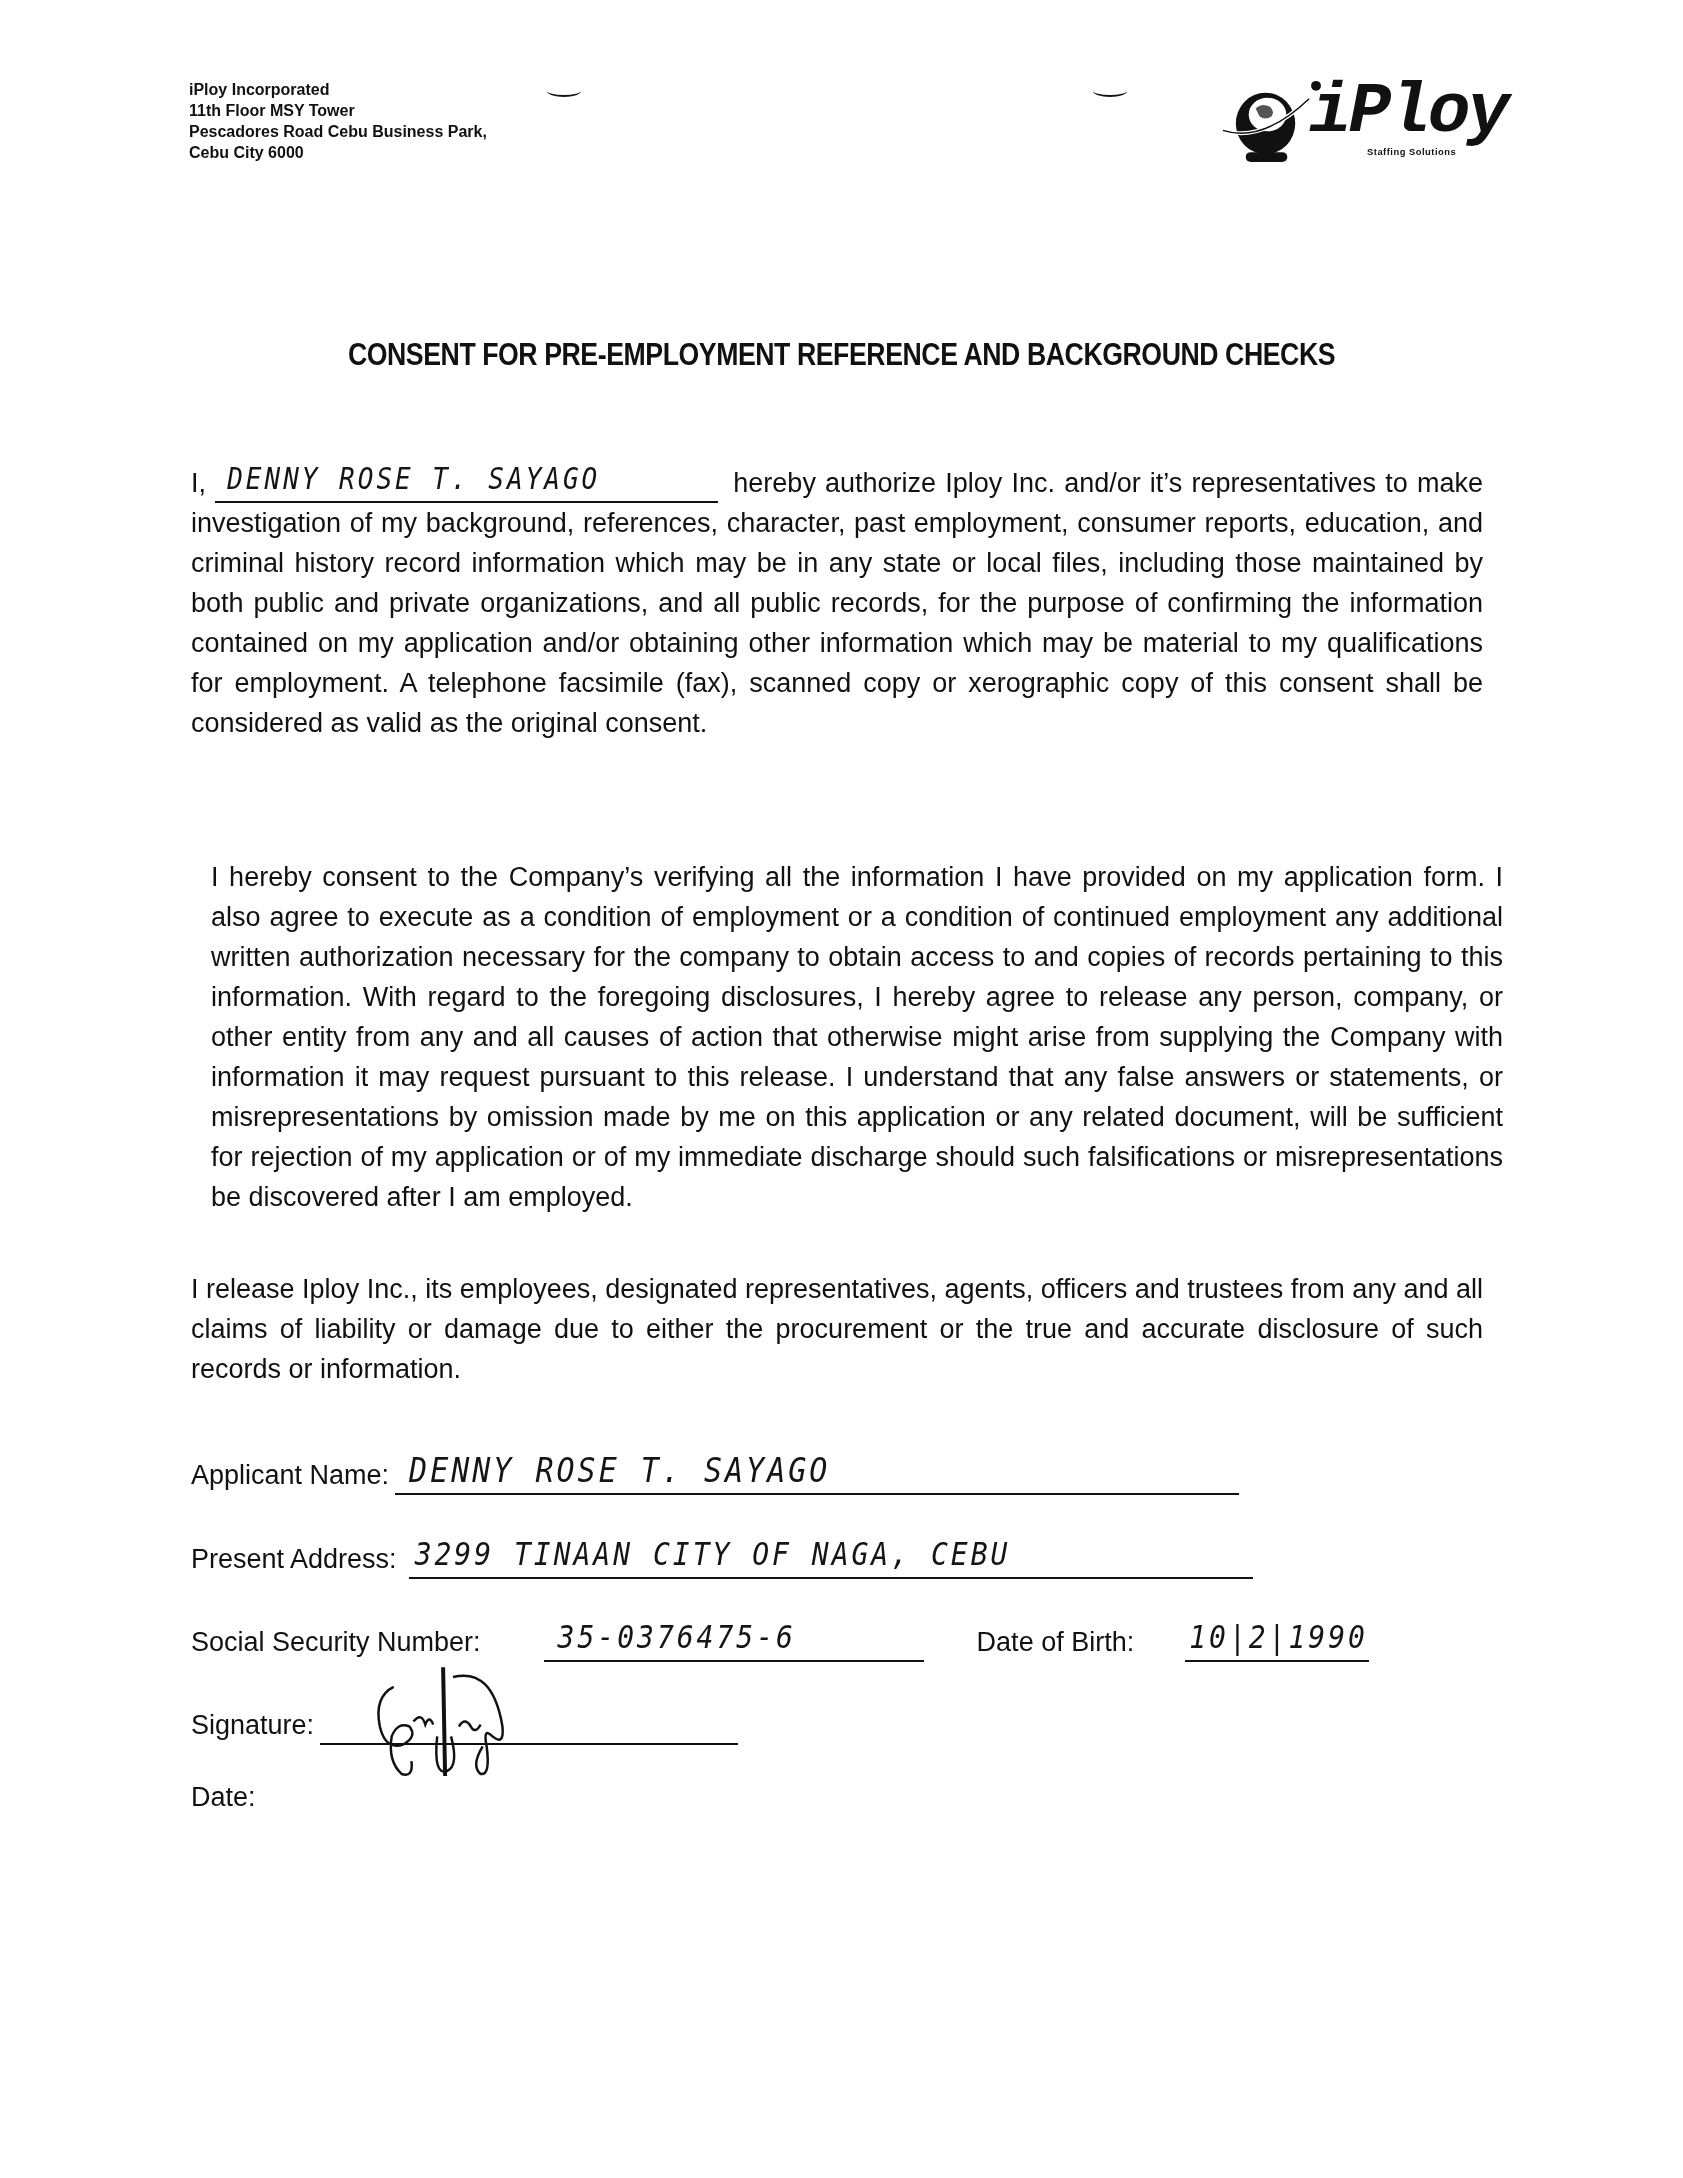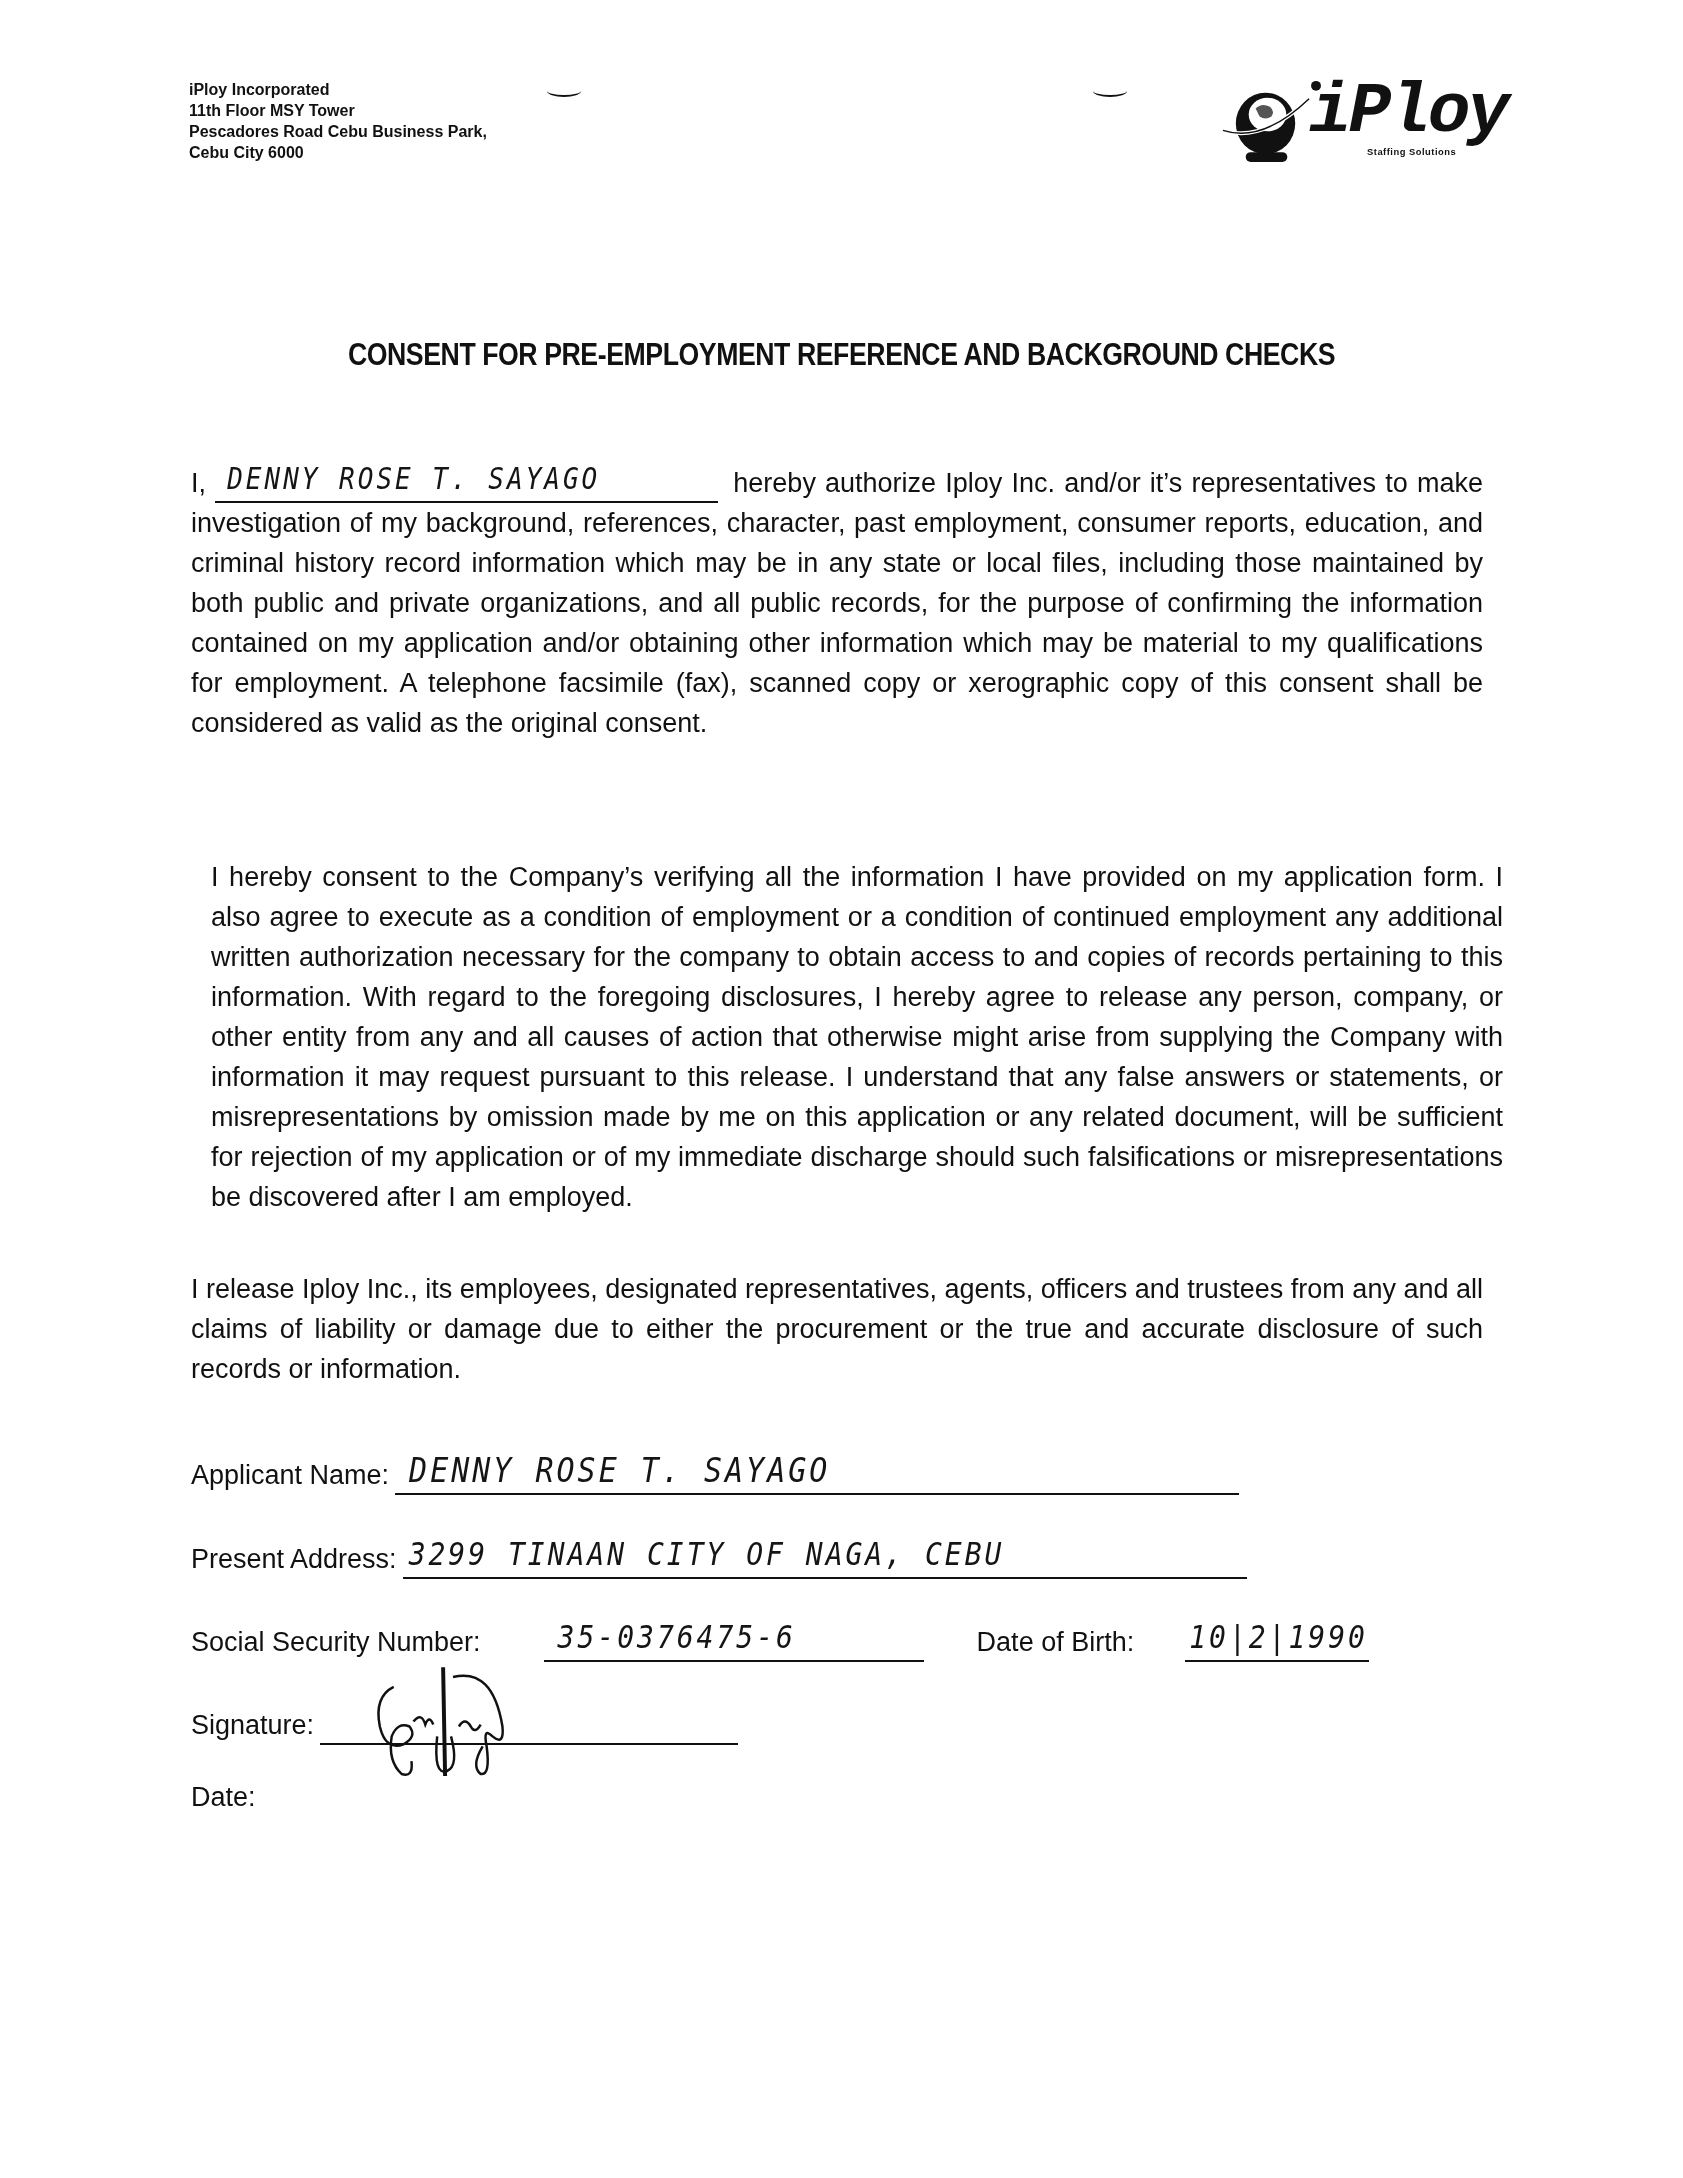--- a/index.html
+++ b/index.html
@@ -87,21 +87,21 @@
 
 <div class="field-row" id="row-name">
   <span class="label">Applicant Name:</span>
   <span class="line" style="margin-left:6px;">
     <span class="hw">DENNY ROSE T. SAYAGO</span>
   </span>
 </div>
 
 <div class="field-row" id="row-address">
   <span class="label">Present Address:</span>
-  <span class="line" style="margin-left:6px;">
+  <span class="line" style="margin-left:12px;">
     <span class="hw">3299 TINAAN CITY OF NAGA, CEBU</span>
   </span>
 </div>
 
 <div class="field-row" id="row-ssn">
   <span class="label">Social Security Number:</span>
   <span class="line ssn">
     <span class="hw">35-0376475-6</span>
   </span>
   <span class="label">Date of Birth:</span>

